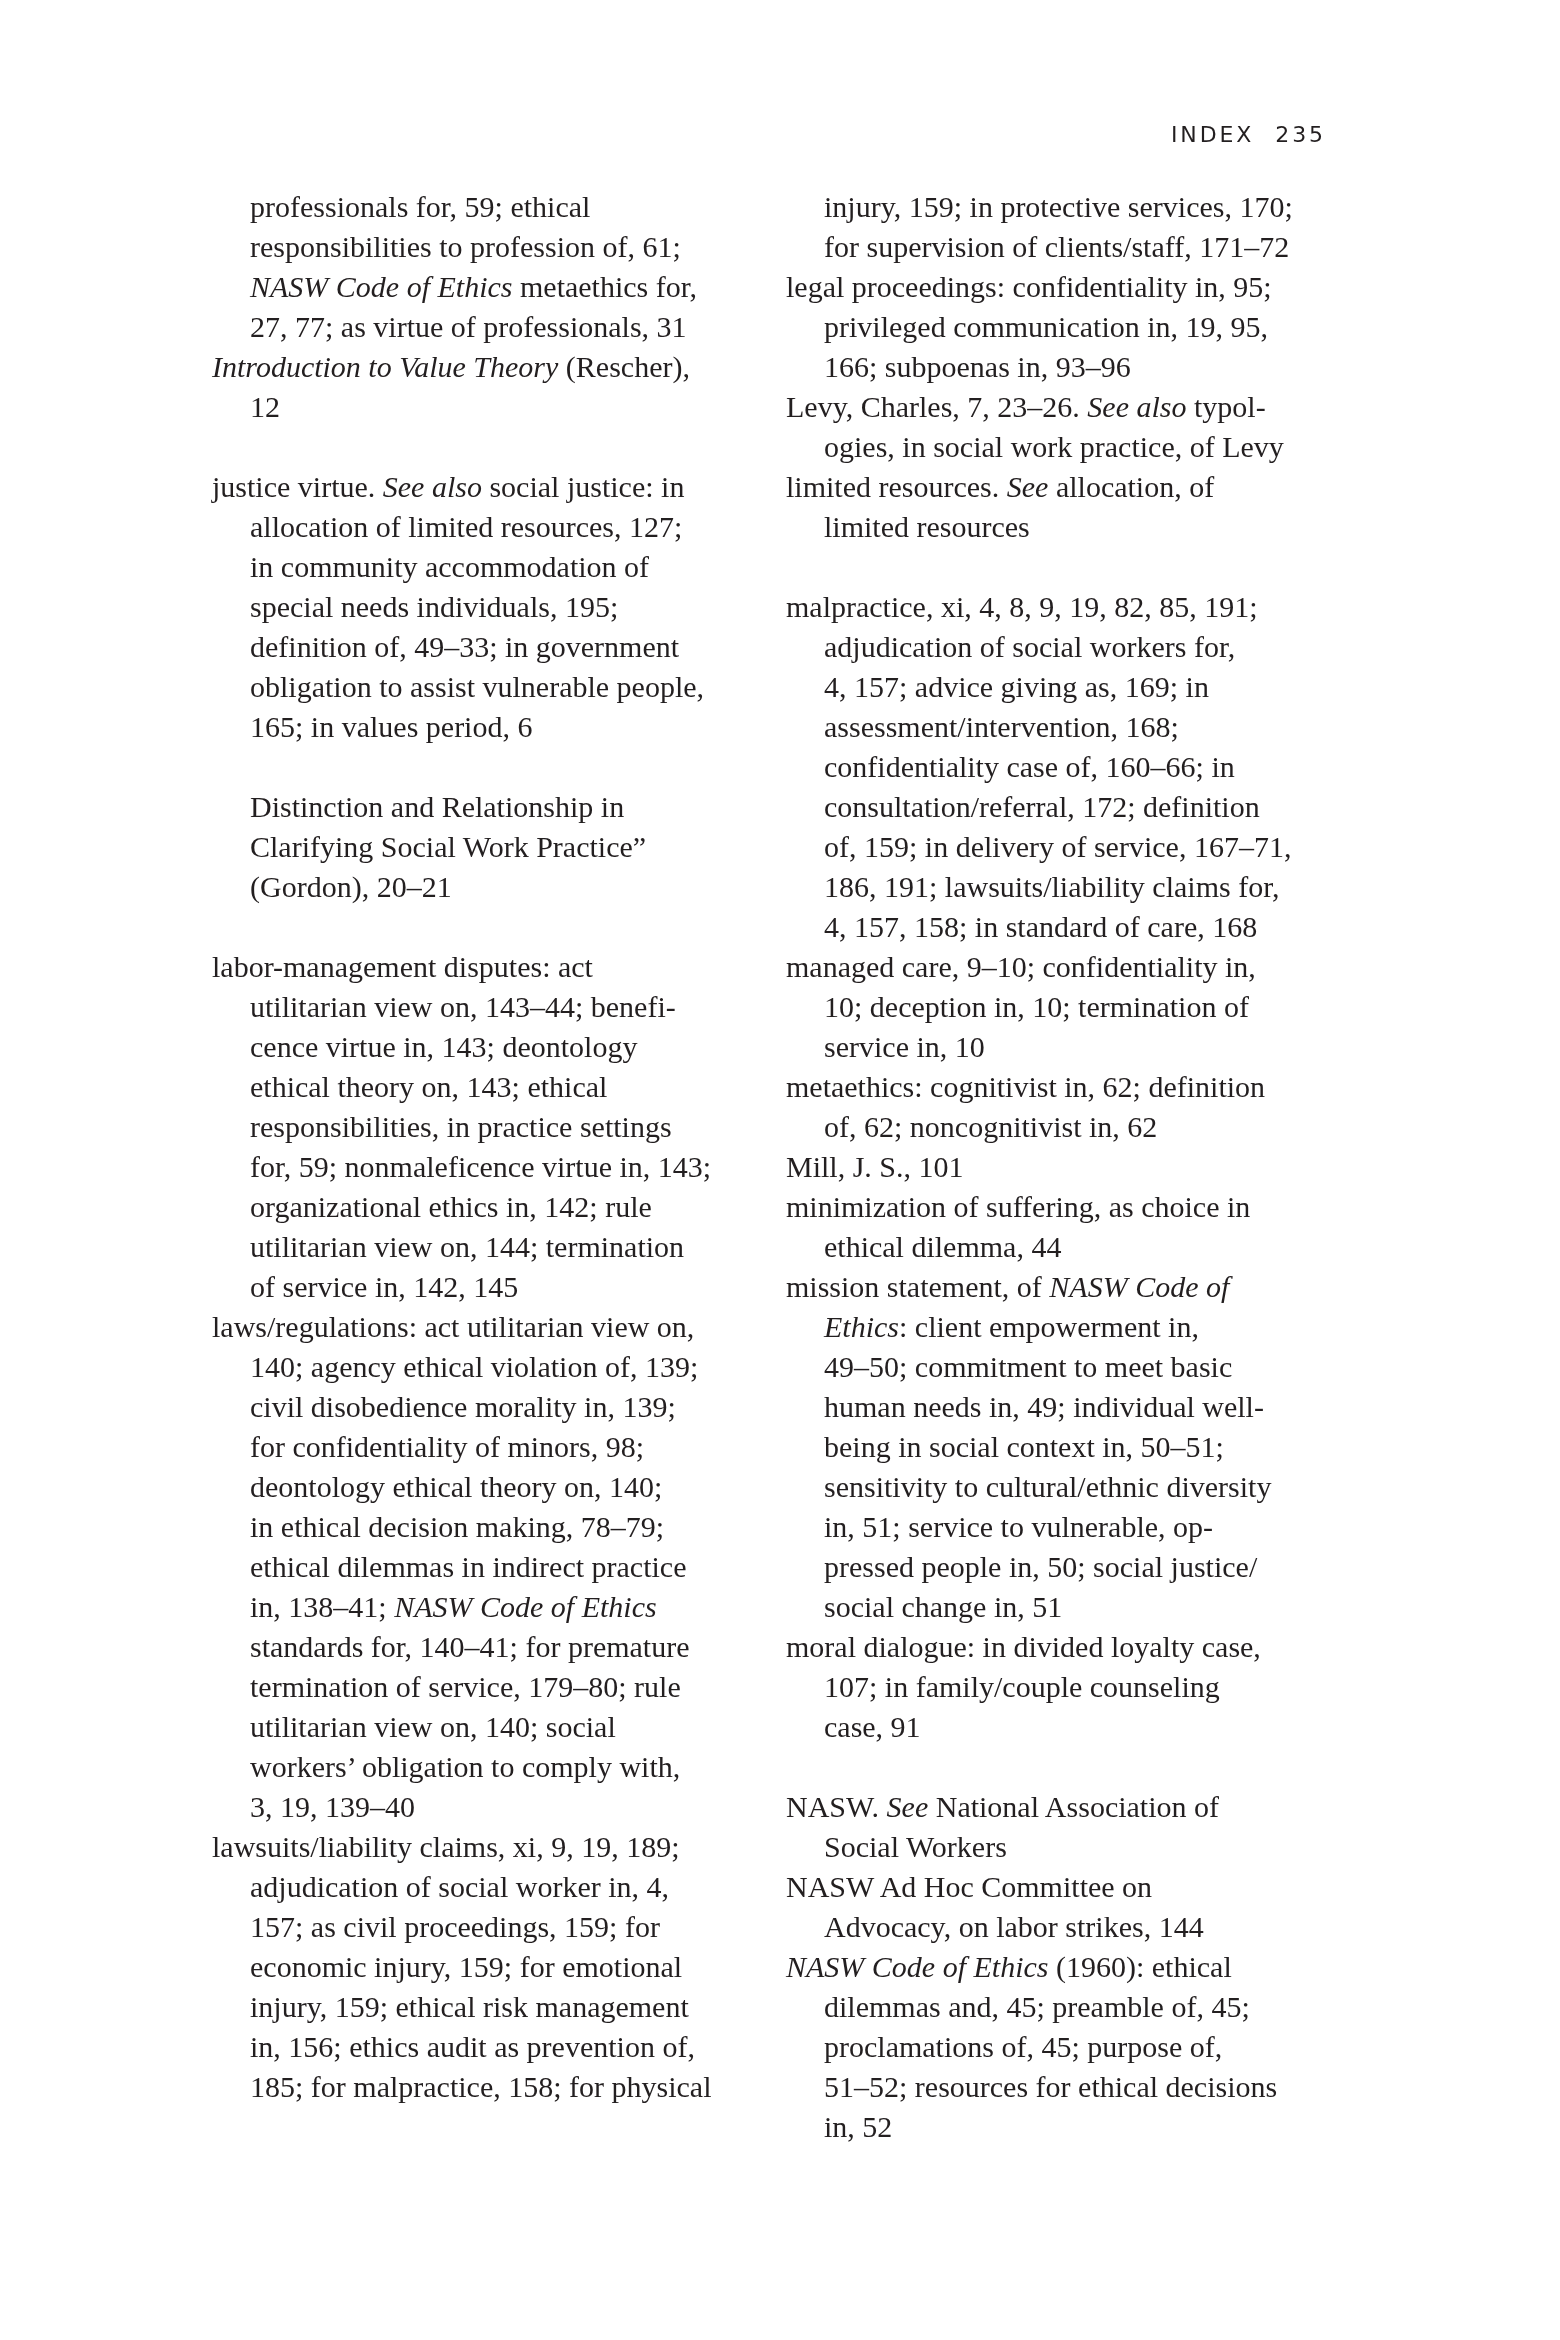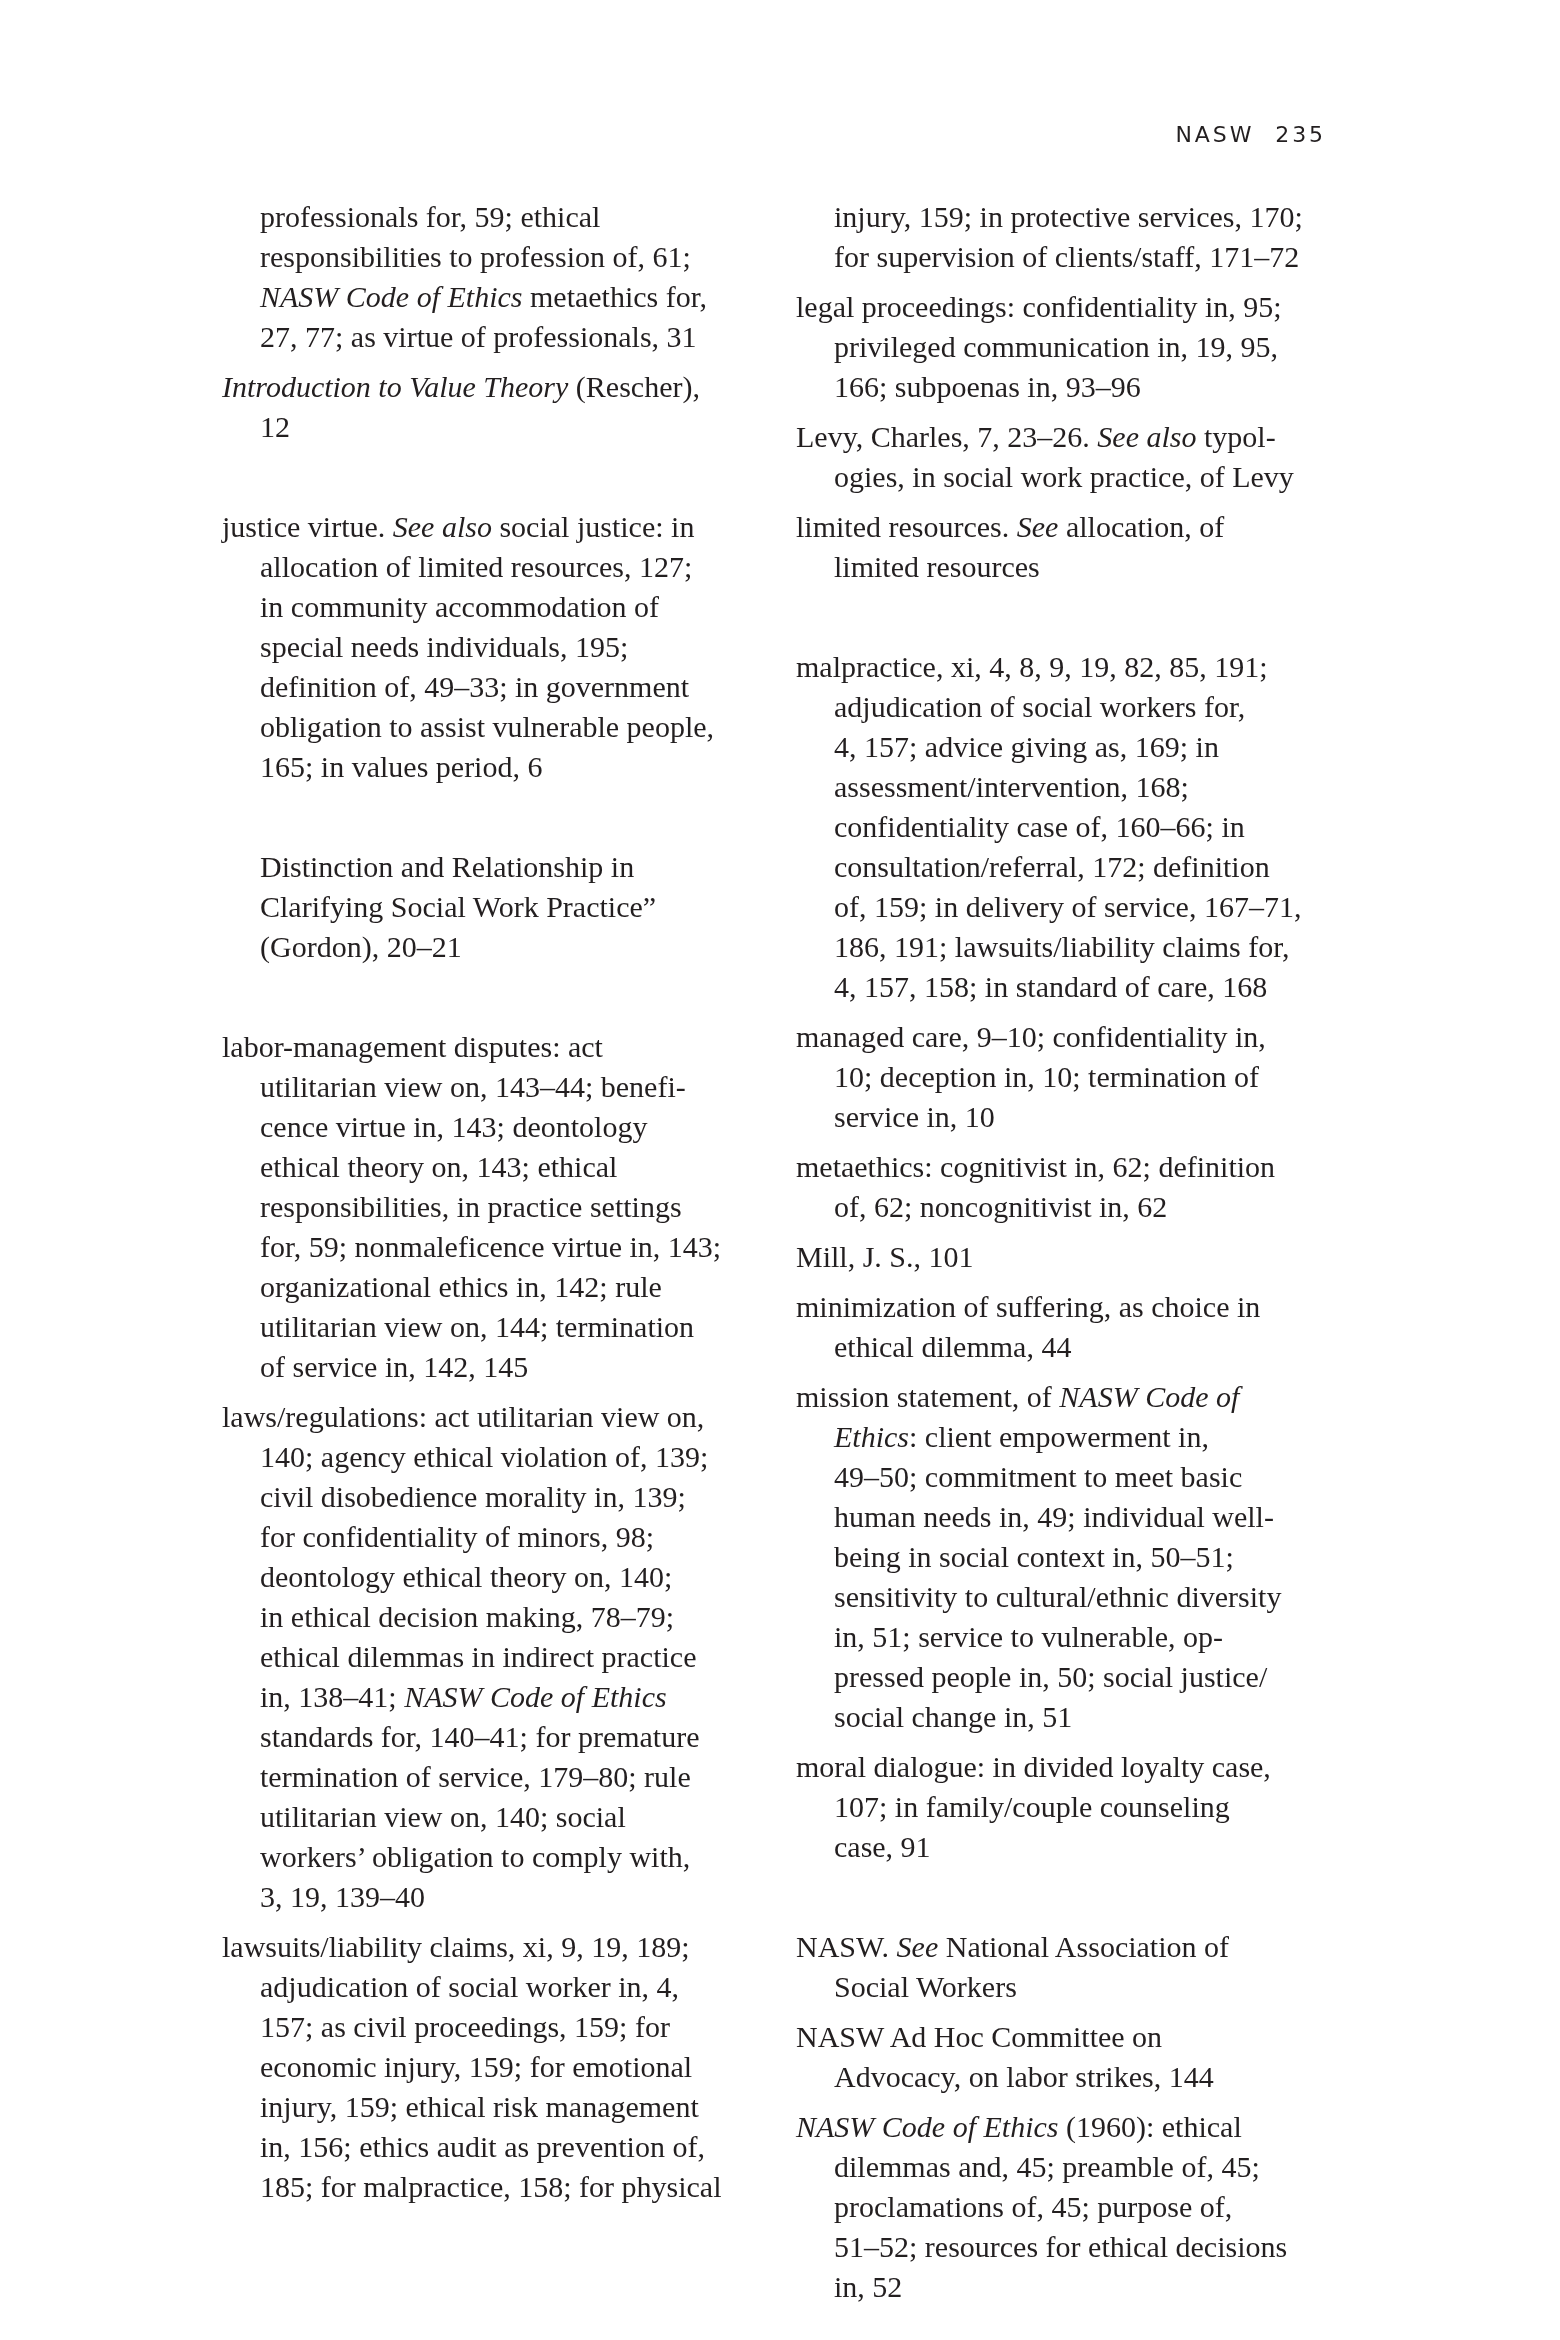--- a/index.html
+++ b/index.html
@@ -7,32 +7,32 @@
   .page { position: absolute; left: 0; top: 0; width: 1561px; height: 2341px; background: #fff; color: #231f20; }
   .running-head {
     position: absolute; top: 122px; right: 235px;
     font-family: "DejaVu Sans", sans-serif; font-size: 22px; letter-spacing: 2.9px;
     color: #231f20; white-space: nowrap;
   }
   .running-head .gap { display: inline-block; width: 21px; }
   .col { position: absolute; top: 187px; font-family: "Liberation Serif", serif; font-size: 30px; line-height: 40px; color: #231f20; }
   .col.left { left: 212px; width: 535px; }
   .col.right { left: 786px; width: 554px; }
-  .entry { margin: 10px; }
+  .entry { margin: 0; }
   .line { white-space: nowrap; display: block; height: 40px; }
   .line.indent { padding-left: 38px; }
   .blank { display: block; height: 40px; }
   .it { font-style: italic; }
 </style>
 </head>
 <body>
 
 <div class="page">
   <div class="running-head">
-    <span>NASW</span><span class="gap"></span><span>235</span>
+    <span>INDEX</span><span class="gap"></span><span>235</span>
   </div>
 
   <div class="col left">
       <div class="entry">
         <span class="line indent"><span>professionals for, 59; ethical</span></span>
         <span class="line indent"><span>responsibilities to profession of, 61;</span></span>
         <span class="line indent"><span class="it">NASW Code of Ethics</span><span> metaethics for,</span></span>
         <span class="line indent"><span>27, 77; as virtue of professionals, 31</span></span>
       </div>
       <div class="entry">

